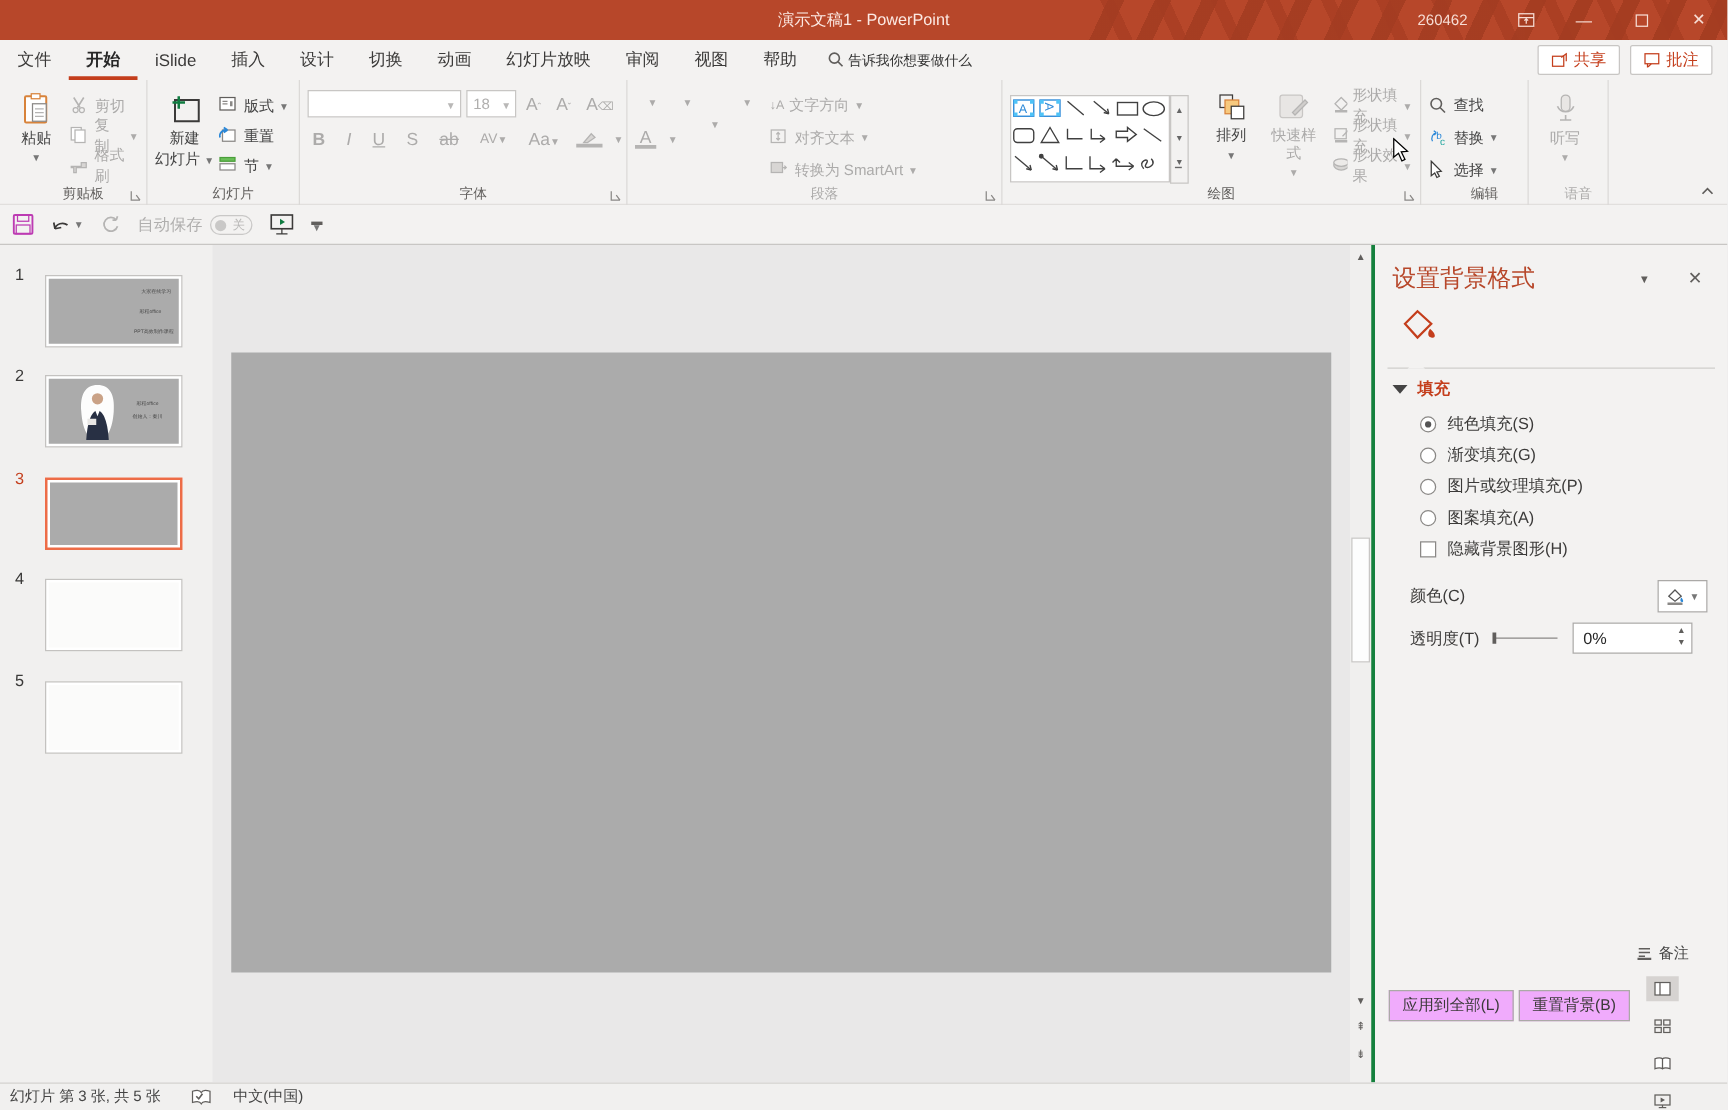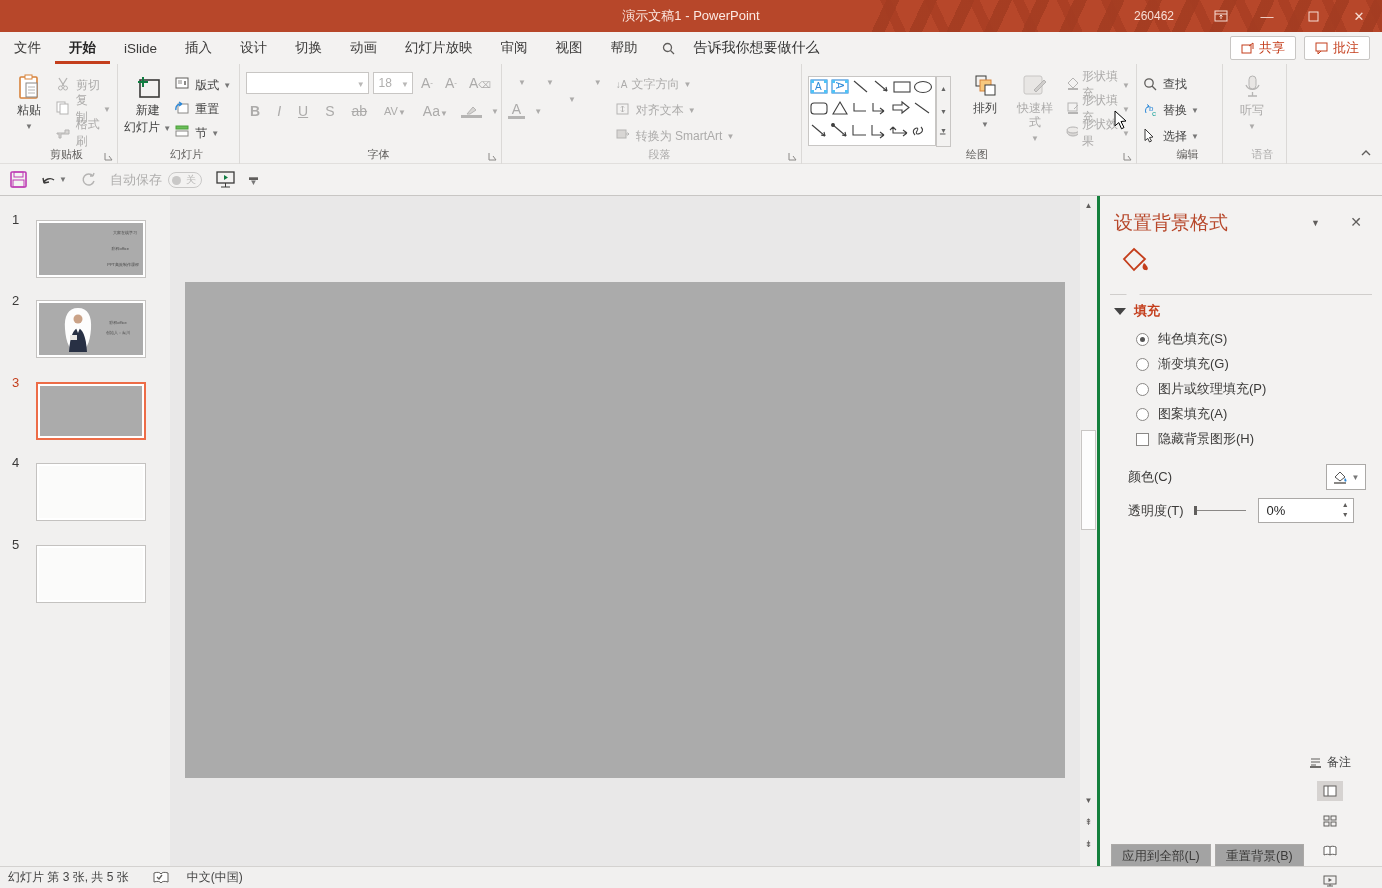--- a/index.html
+++ b/index.html
@@ -20,21 +20,21 @@
   #tb-right { position:absolute; right:0; top:0; height:32px; display:flex; align-items:center; z-index:2; }
   #tb-right .winbtn { width:46px; height:32px; display:flex; align-items:center; justify-content:center;
     color:#f7ddd4; font-size:13px; }
   #session-id { color:#f7ddd4; font-size:12px; margin-right:24px; }
 
   
   #menubar { left:0; top:32px; width:1382px; height:32px; background:#f3f2f1;
     display:flex; align-items:center; }
   .mtab { padding:0 14px; height:32px; display:flex; align-items:center; font-size:13.5px; color:#3b3a39; }
   .mtab.active { font-weight:bold; color:#262626; border-bottom:3px solid #C43E1C; padding-top:3px; }
-  #tellme { display:flex; align-items:center; gap:19px; margin-left:10px; color:#333; font-size:14px; }
+  #tellme { display:flex; gap:4px; margin-left:10px; color:#333; font-size:11px; }
   #mb-right { position:absolute; right:12px; display:flex; gap:8px; }
   .mb-btn { border:1px solid #c8c6c4; background:#fff; color:#C43E1C; height:24px;
     display:flex; align-items:center; gap:5px; padding:0 10px; font-size:13px; border-radius:2px; }
 
   
   #ribbon { left:0; top:64px; width:1382px; height:100px; background:#f3f2f1;
     border-bottom:1px solid #e1dfdd; display:flex; }
   .rgroup { position:relative; height:100px; border-right:1px solid #dbd9d7; padding:6px 6px 18px 6px;
     display:flex; gap:4px; }
   .glabel { position:absolute; bottom:2px; left:16px; right:0; text-align:center; font-size:11px; color:#605e5c; }
@@ -124,21 +124,21 @@
   #color-row { position:absolute; left:28px; top:268px; right:16px; display:flex; align-items:center; }
   #color-btn { margin-left:auto; width:40px; height:26px; border:1px solid #aba9a7; background:#fff;
     display:flex; align-items:center; justify-content:center; gap:4px; }
   #trans-row { position:absolute; left:28px; top:302px; right:16px; display:flex; align-items:center; }
   #trans-slider { width:50px; height:1px; background:#8a8886; margin-left:12px; position:relative; }
   #trans-slider::before { content:""; position:absolute; left:-2px; top:-4px; width:3px; height:9px; background:#605e5c; }
   #trans-spin { margin-left:12px; width:96px; height:25px; border:1px solid #aba9a7; background:#fff;
     position:relative; display:flex; align-items:center; padding-left:8px; color:#262626; }
   #trans-spin .arrows { position:absolute; right:4px; top:2px; display:flex; flex-direction:column; gap:3px;
     font-size:7px; color:#605e5c; }
-  .panel-btn { position:absolute; top:648px; height:25px; border:1px solid #aba9a7; background:#a3a3a3;
+  .panel-btn { position:absolute; top:596px; height:25px; border:1px solid #aba9a7; background:#f0abfc;
     display:flex; align-items:center; justify-content:center; padding:0 10px; font-size:12.5px; color:#3b3a39; }
 
   
   #statusbar { left:0; top:866px; width:1382px; height:22px; background:#f1f0ef; border-top:1px solid #d4d2d0;
     display:flex; align-items:center; font-size:12px; color:#444; }
   #sb-right { position:absolute; right:6px; display:flex; align-items:center; gap:10px;flex-direction:column; }
   .viewbtn { width:26px; height:20px; display:flex; align-items:center; justify-content:center; }
   .viewbtn.sel { background:#d6d3d1; }
   #zoom-track { width:92px; height:1px; background:#8a8886; position:relative; }
   #zoom-track .tick { position:absolute; left:50%; top:-3px; width:1px; height:7px; background:#8a8886; }

